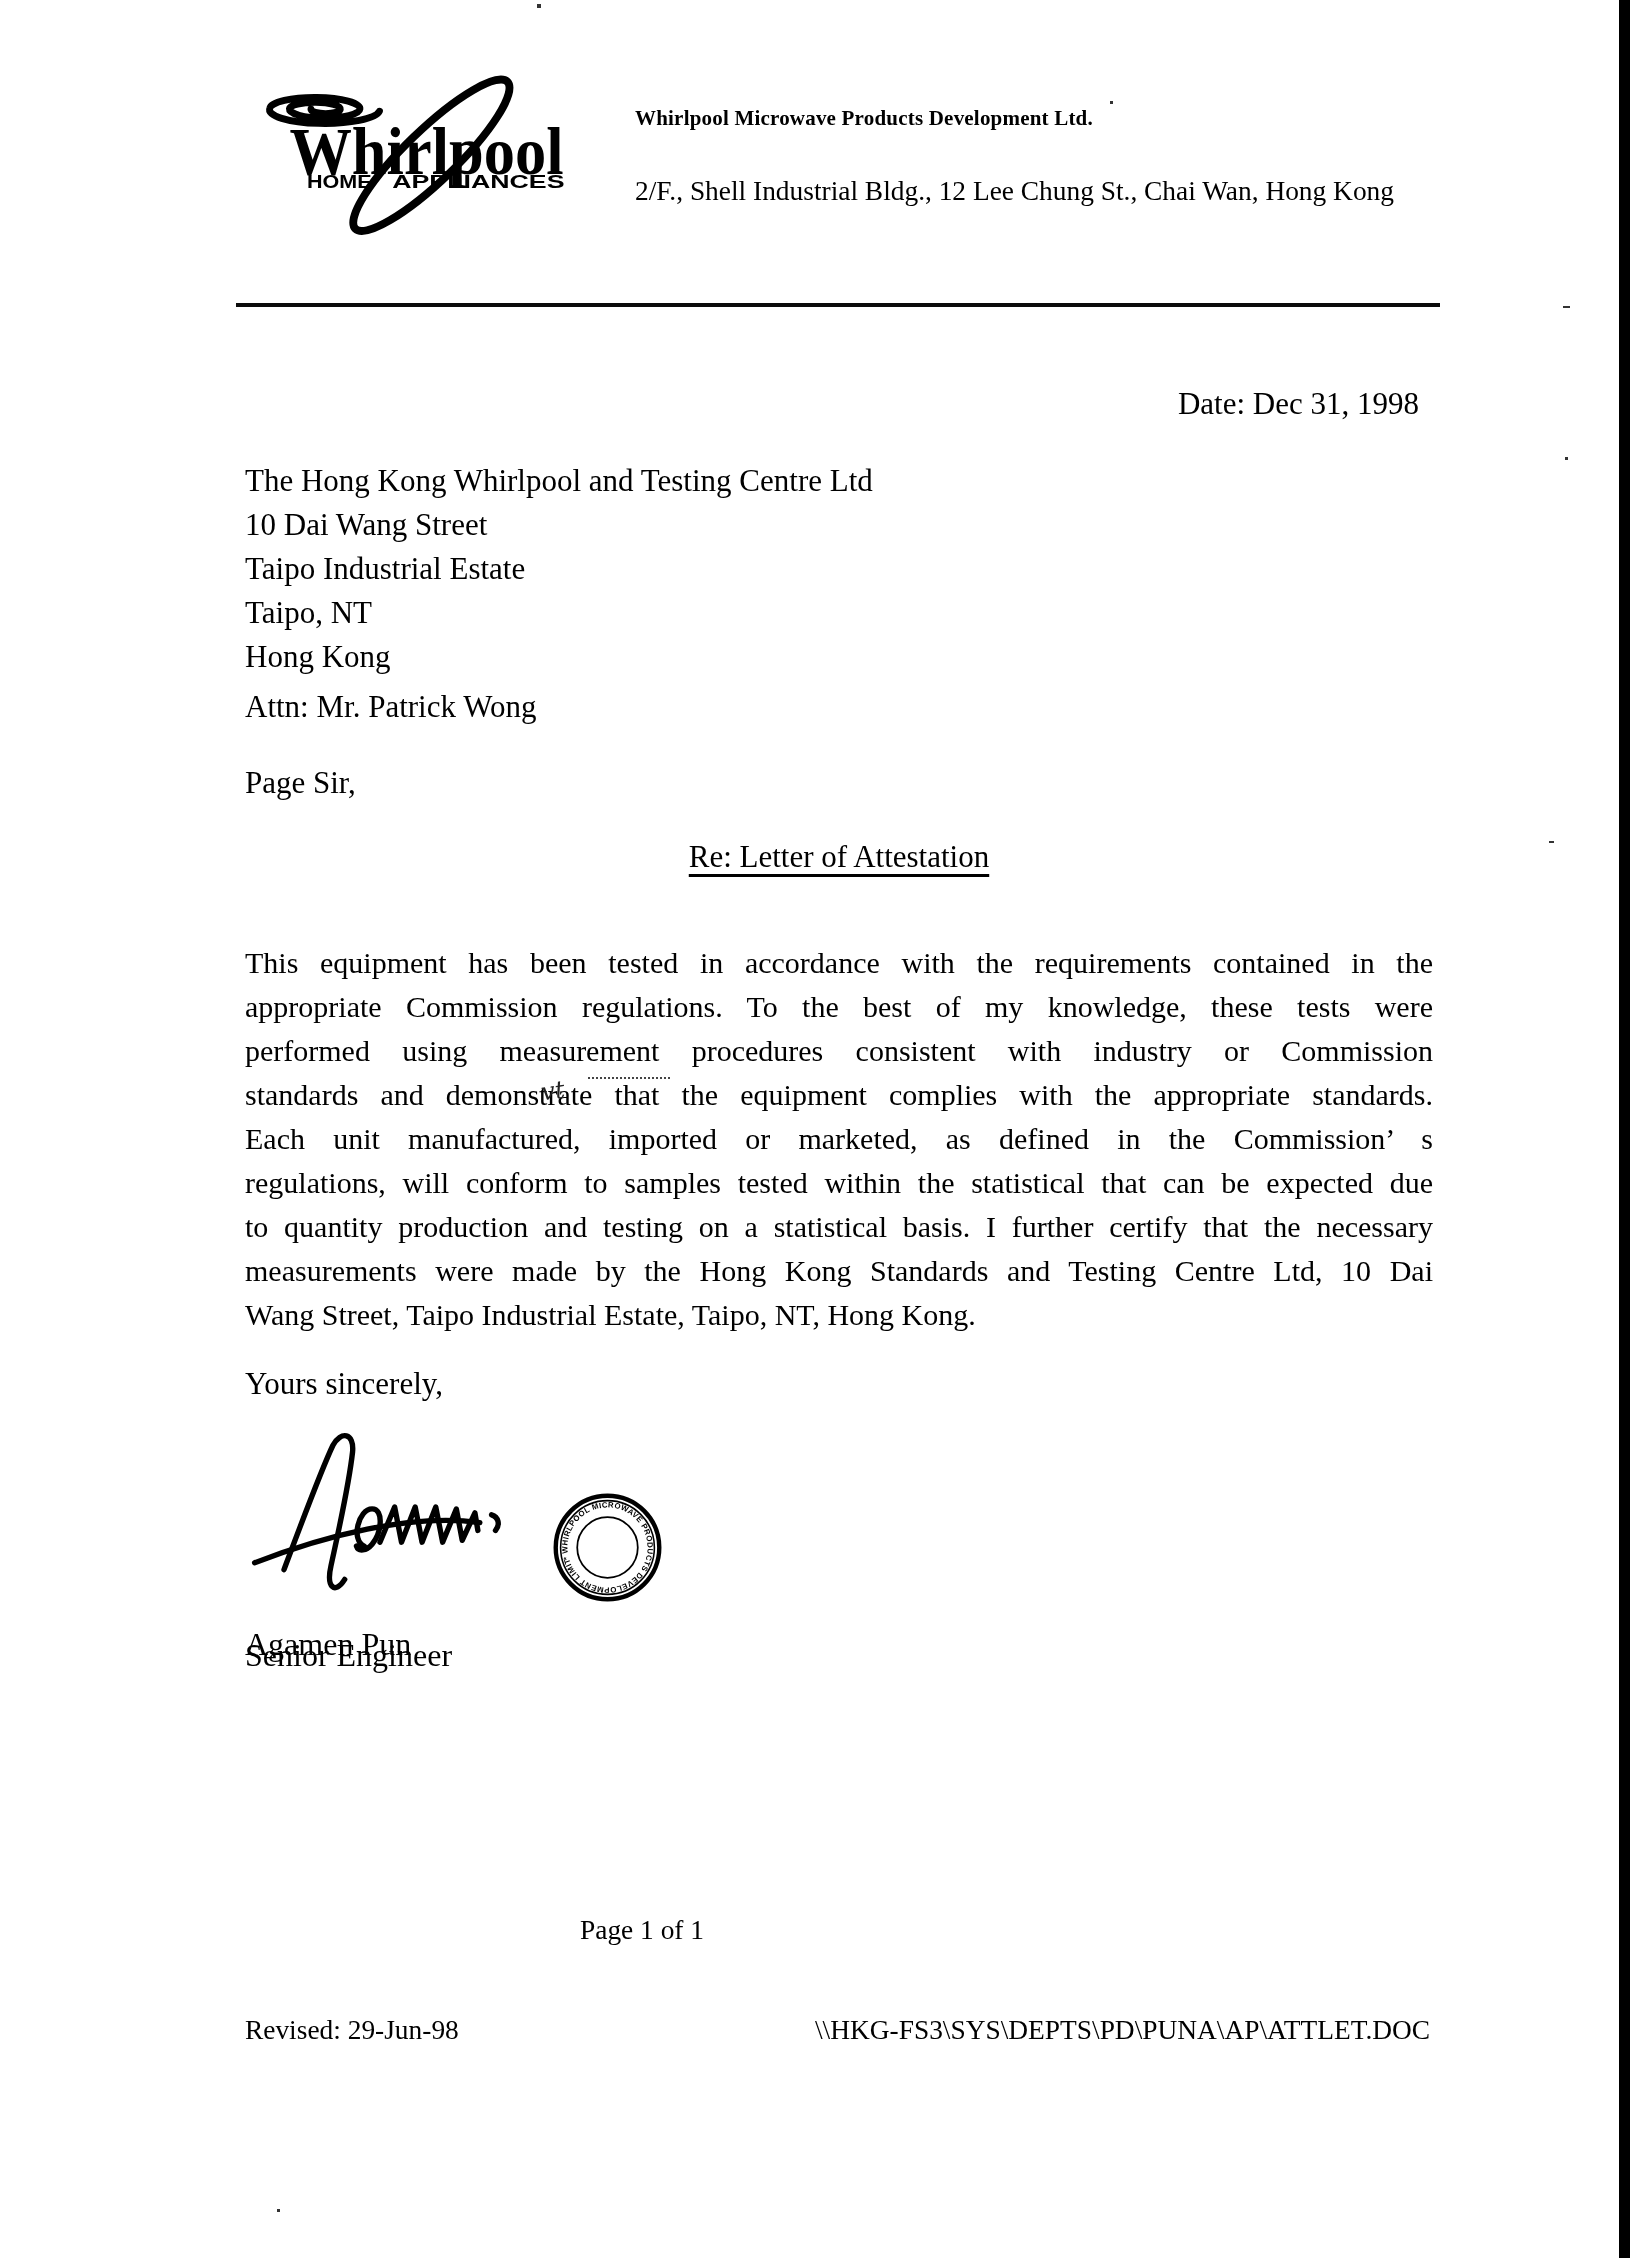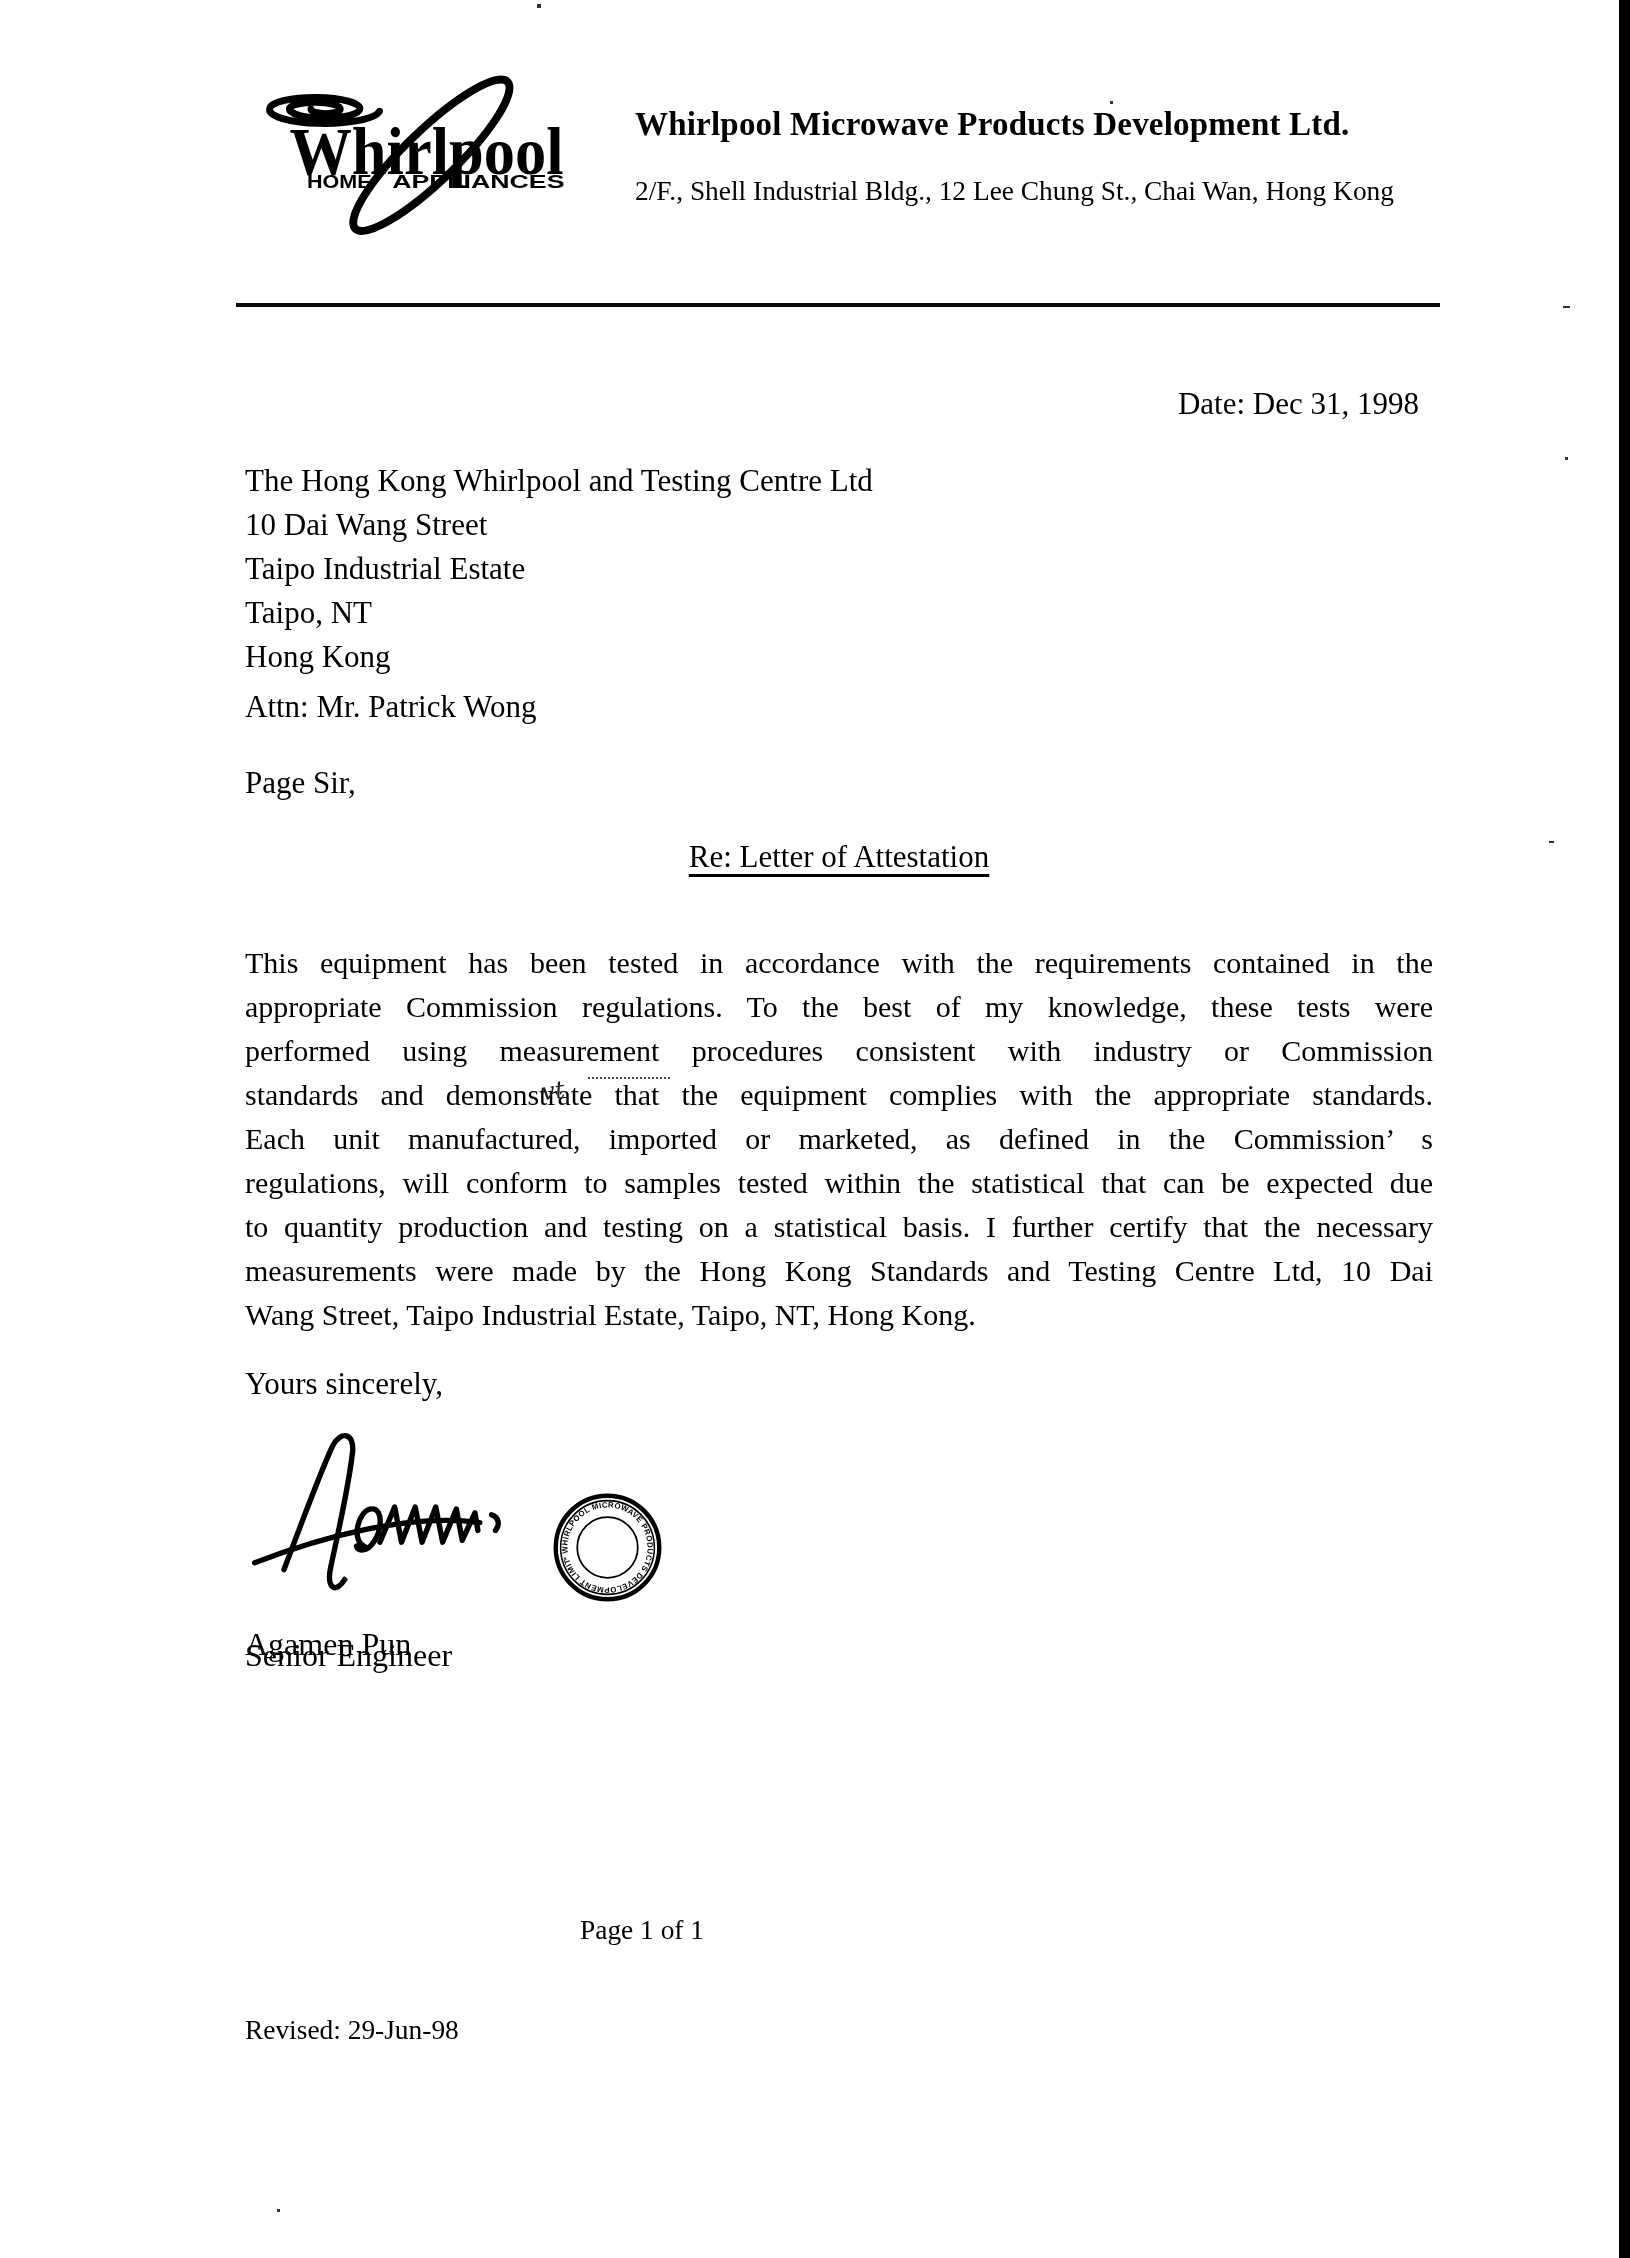--- a/index.html
+++ b/index.html
@@ -6,21 +6,21 @@
   .page{
     position:relative;
     width:1631px;height:2258px;
     background:#ffffff;
     overflow:hidden;
     font-family:"Liberation Serif","DejaVu Serif",serif;
     color:#000;
   }
   .abs{position:absolute;}
   .scan-edge-right{position:absolute;top:0;right:0;width:11.8px;height:2258px;background:#000;}
-  .company-name{left:635px;top:106px;font-size:33px;font-weight:bold;letter-spacing:0.2px;}
+  .company-name{left:635px;top:106px;font-size:21px;font-weight:bold;letter-spacing:0.2px;}
   .company-address{left:635px;top:176px;font-size:27.4px;}
   .header-rule{left:236px;top:303px;width:1204px;height:3.9px;background:#0b0b0b;}
   .date-line{left:245px;top:386px;width:1174px;text-align:right;font-size:31px;}
   .recipient{left:245px;top:459px;font-size:31px;line-height:44px;}
   .attn-line{left:245px;top:689px;font-size:31px;}
   .salutation{left:245px;top:765px;font-size:31px;}
   .subject-line{
     left:245px;top:839px;width:1188px;text-align:center;font-size:31px;
     text-decoration:underline;text-decoration-thickness:2.9px;text-underline-offset:6.9px;
   }
@@ -107,20 +107,21 @@
     <text font-family="Liberation Sans, DejaVu Sans, sans-serif" font-size="8" letter-spacing="0.4" fill="#000">
       <textPath href="#stamp-ring-path">* WHIRLPOOL  MICROWAVE  PRODUCTS  DEVELOPMENT  LIMITED</textPath>
     </text>
   </svg>
 
   <div class="abs signer-name">Agamen Pun</div>
   <div class="abs signer-title">Senior Engineer</div>
 
   <div class="abs footer-revised">Revised: 29-Jun-98</div>
   <div class="abs footer-page">Page 1 of 1</div>
+  <div class="abs footer-path">\\HKG-FS3\SYS\DEPTS\PD\PUNA\AP\ATTLET.DOC</div>
 
   <div class="speck" style="left:537px;top:3.9px;width:3.9px;height:3.9px;"></div>
   <div class="speck" style="left:1110px;top:101px;width:2.9px;height:2.9px;"></div>
   <div class="speck" style="left:1563px;top:306px;width:6.9px;height:2px;"></div>
   <div class="speck" style="left:1565px;top:457px;width:2.9px;height:2.9px;"></div>
   <div class="speck" style="left:1549px;top:841px;width:4.9px;height:2px;"></div>
   <div class="speck" style="left:277px;top:2209px;width:2.9px;height:2.9px;"></div>
 
 </div>
 

